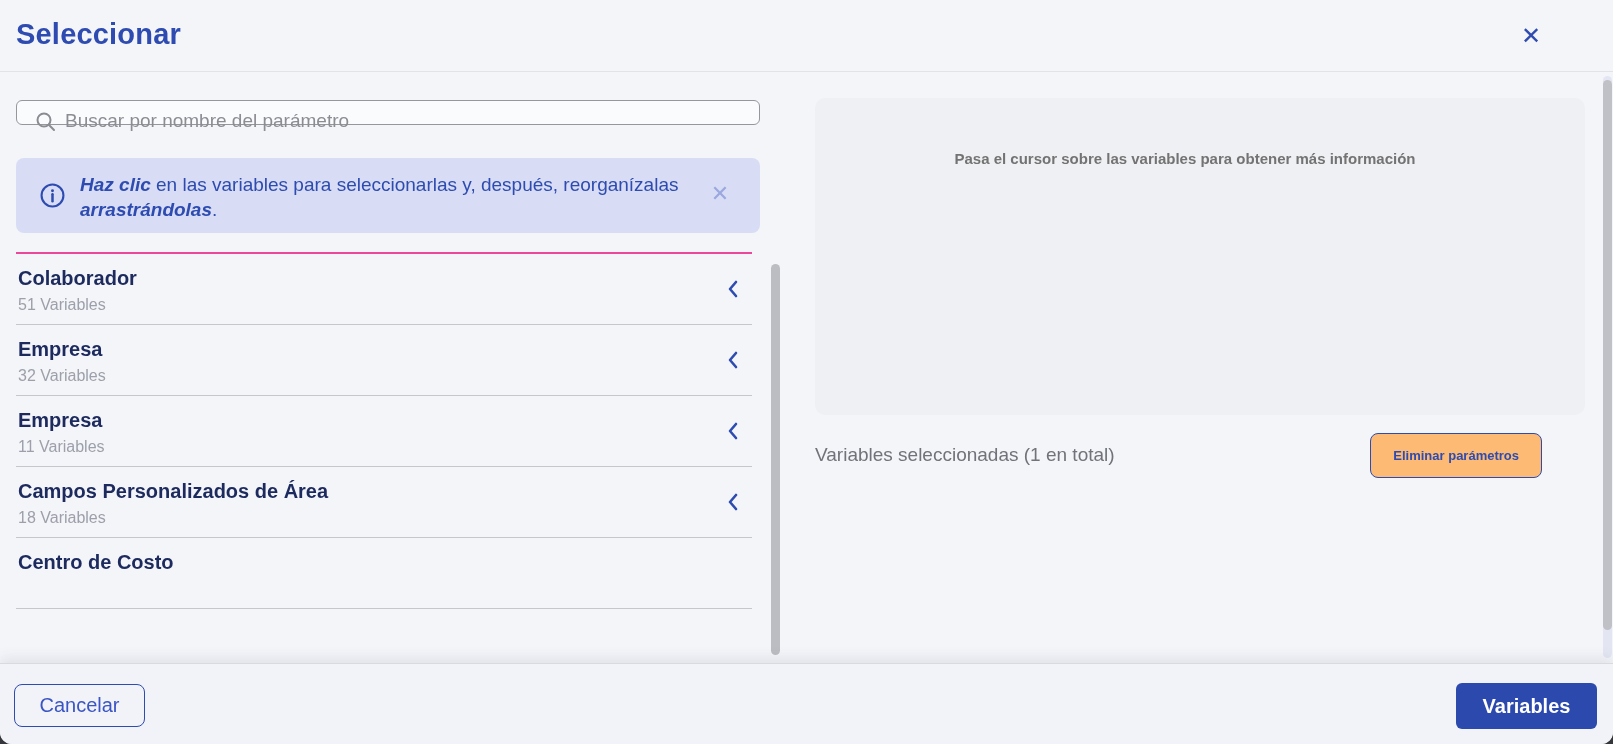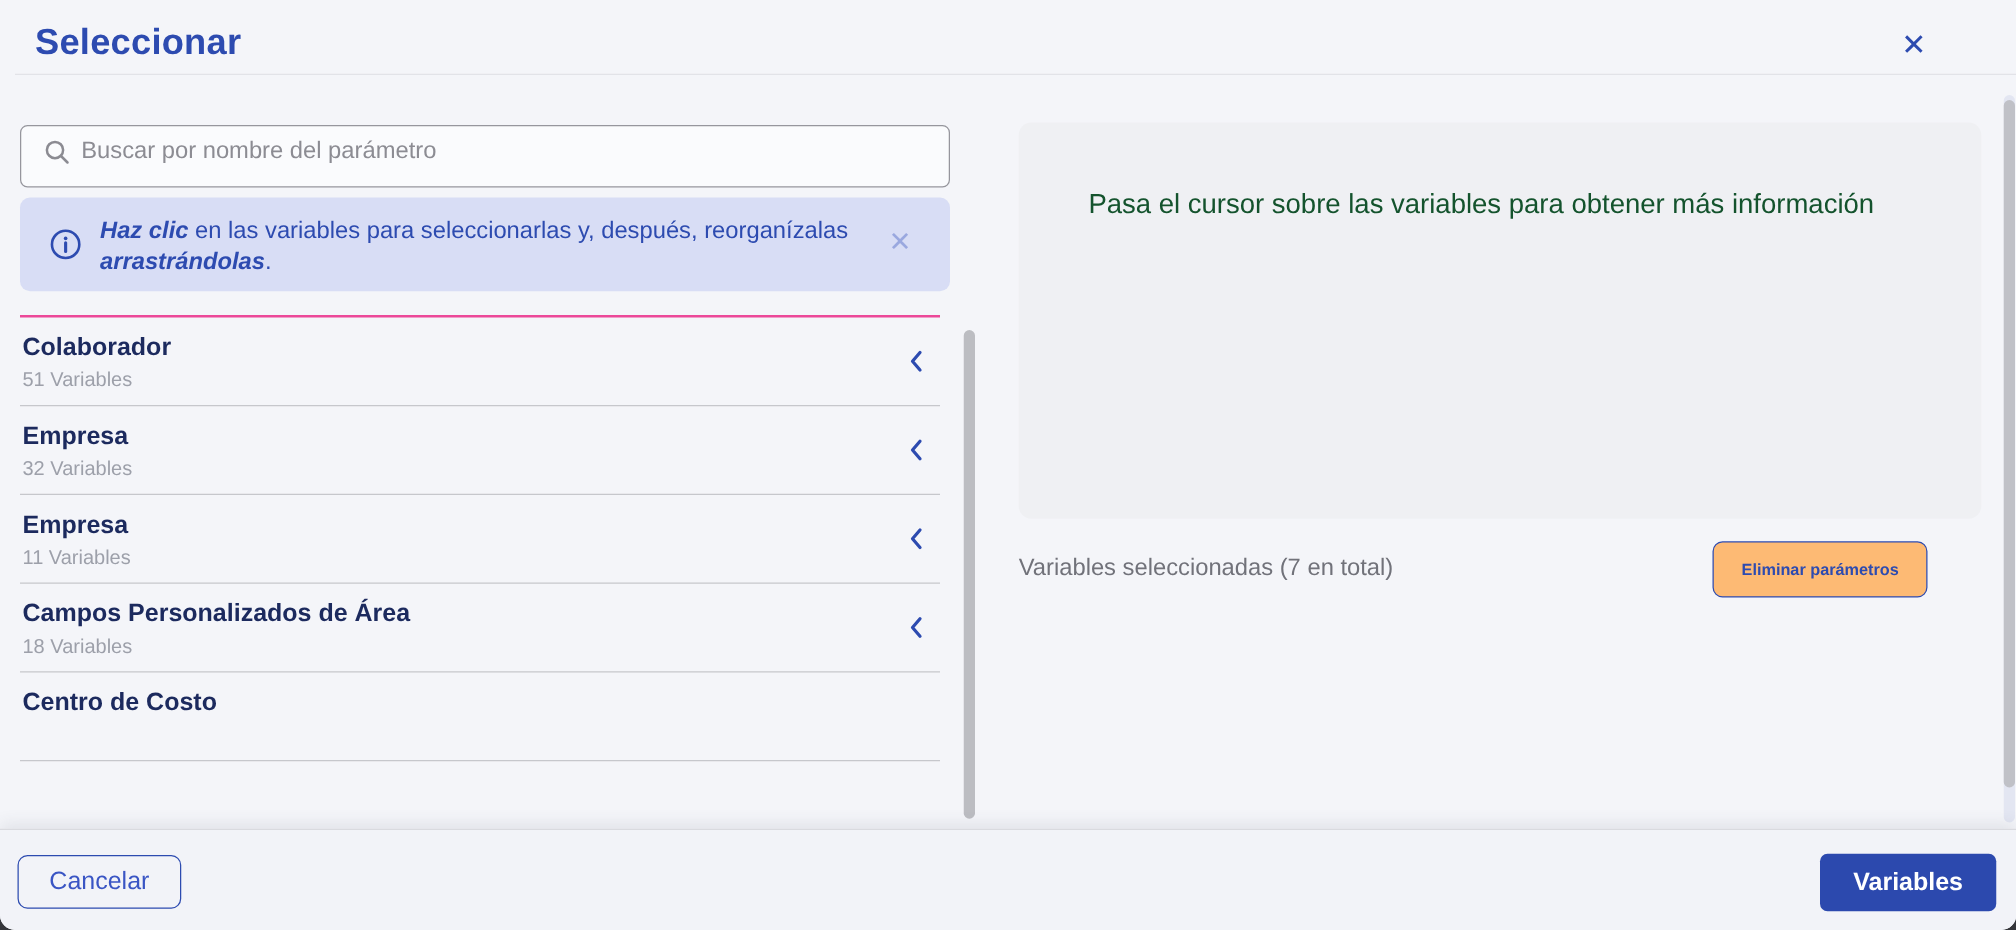--- a/index.html
+++ b/index.html
@@ -4,34 +4,34 @@
 <style>
   * { margin:0; padding:0; box-sizing:border-box; }
   html,body { width:1613px; height:744px; background:#35363b; font-family:"Liberation Sans", sans-serif; }
 
   .modal {
     position:absolute; left:0; top:0; width:1613px; height:744px;
     background:#f4f5f9; border-radius:0 0 12px 12px; overflow:hidden;
   }
 
   
-  .header { position:absolute; top:0; left:12px; right:0; height:60px; border-bottom:1px solid #e2e3e8; }
+  .header { position:absolute; top:0; left:0; right:0; height:72px; border-bottom:1px solid #e2e3e8; }
   .header-title {
     position:absolute; left:16px; top:18px; font-size:29px; font-weight:600;
     color:#2d4bb0; letter-spacing:.2px;
   }
   .header-close {
     position:absolute; right:66px; top:20px; width:32px; height:32px;
     font-size:24px; color:#2d4bb0; background:none; border:none; cursor:pointer;
     display:flex; align-items:center; justify-content:center; font-weight:400;
   }
 
   
   .search-box {
-    position:absolute; left:16px; top:100px; width:744px; height:50px;
+    position:absolute; left:16px; top:100px; width:744px; height:25px;
     background:#fafbfd; border:1px solid #96969d; border-radius:6px;
   }
   .search-icon { position:absolute; left:18px; top:10px; width:22px; height:22px; }
   .search-input {
     position:absolute; left:48px; top:0; width:680px; height:40px;
     border:none; outline:none; background:transparent; font-size:19px; color:#3c3c43;
     font-family:"Liberation Sans", sans-serif;
   }
   .search-input::placeholder { color:#8c8c93; opacity:1; }
 
@@ -68,21 +68,21 @@
     background:#bcbdc2; border-radius:5px;
   }
 
   
   .hint-box {
     position:absolute; left:815px; top:98px; width:770px; height:317px;
     background:#eff0f3; border-radius:10px;
   }
   .hint-text {
     position:absolute; left:0; right:30px; top:52px; text-align:center;
-    font-size:22px; color:#14532d;
+    font-size:15px; color:#737373;font-weight:bold;
   }
   .selected-row {
     position:absolute; left:815px; top:432px; width:727px; height:46px;
     display:flex; align-items:center; justify-content:space-between;
   }
   .selected-label { font-size:19px; color:#71727a; }
   .remove-btn {
     height:45px; padding:0 22px; background:#fdba74; border:1.5px solid #2d4bb0;
     border-radius:8px; color:#2d4bb0; font-size:13px; font-weight:600; cursor:pointer;
     font-family:"Liberation Sans", sans-serif;
@@ -201,21 +201,21 @@
 
   </div>
 
   <div class="list-scrollbar"></div>
 
   <div class="hint-box">
     <div class="hint-text">Pasa el cursor sobre las variables para obtener más información</div>
   </div>
 
   <div class="selected-row">
-    <span class="selected-label">Variables seleccionadas (7 en total)</span>
+    <span class="selected-label">Variables seleccionadas (1 en total)</span>
     <button class="remove-btn">Eliminar parámetros</button>
   </div>
 
   <div class="win-scroll-track"></div>
   <div class="win-scroll-thumb"></div>
 
   <div class="footer">
     <button class="cancel-btn">Cancelar</button>
     <button class="continue-btn">Variables</button>
   </div>

